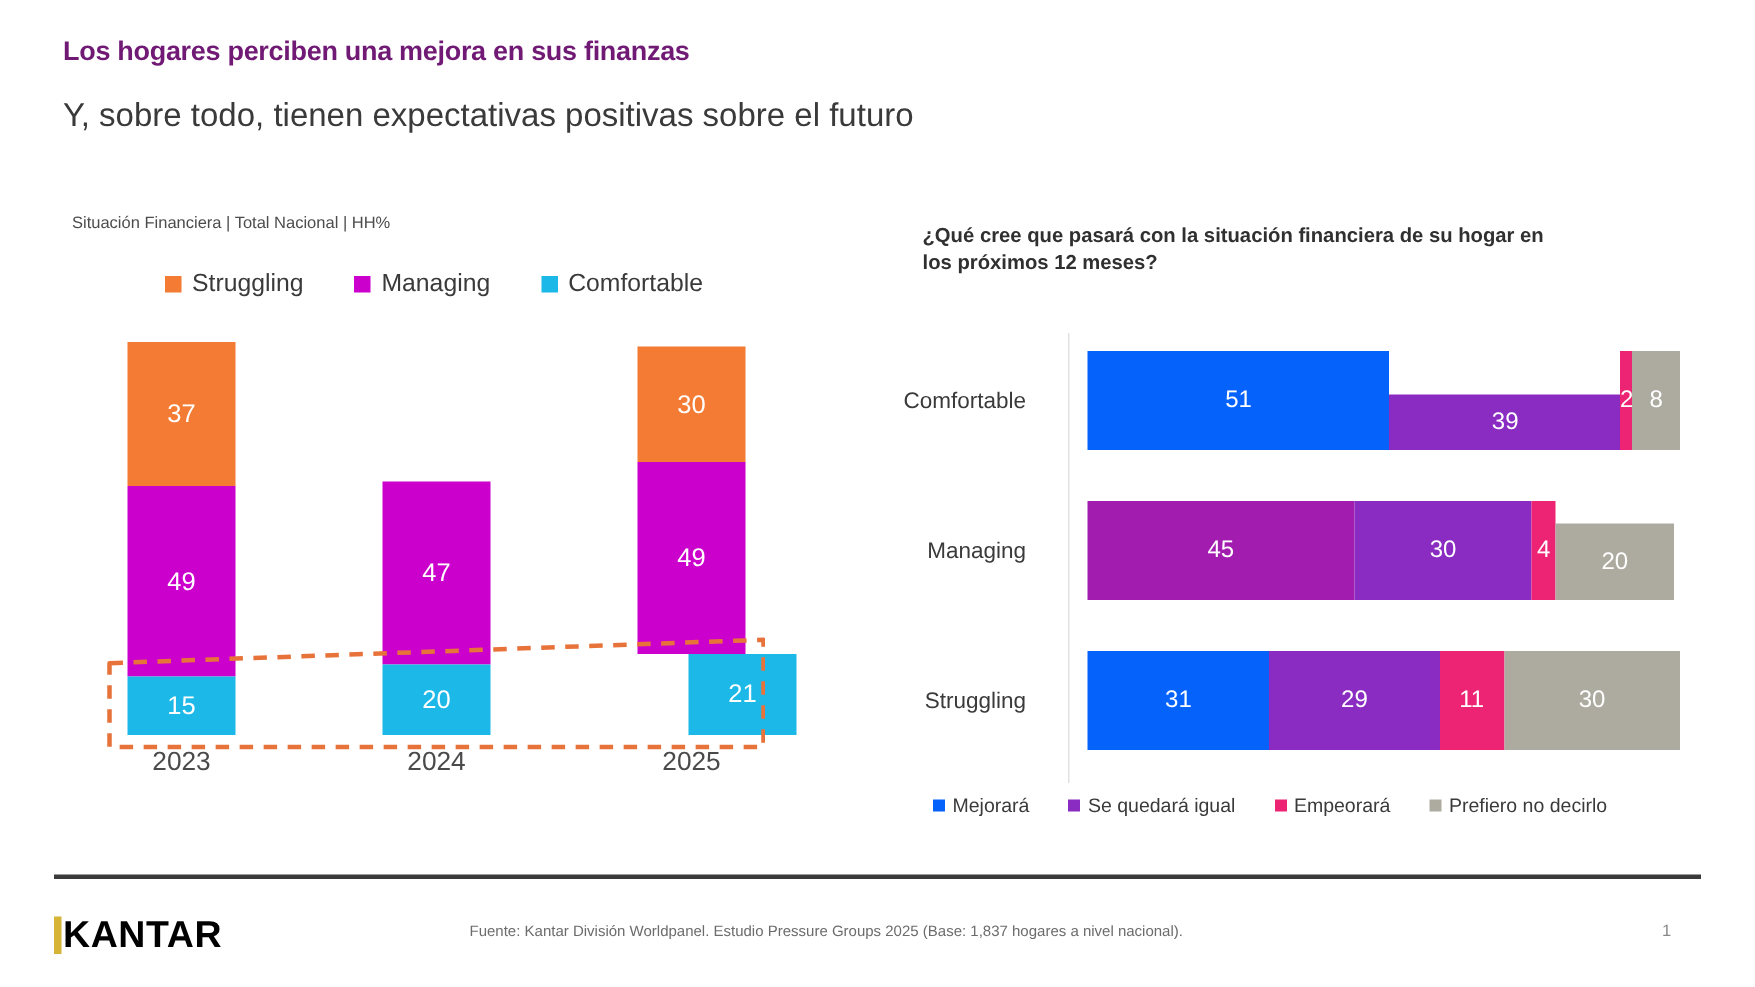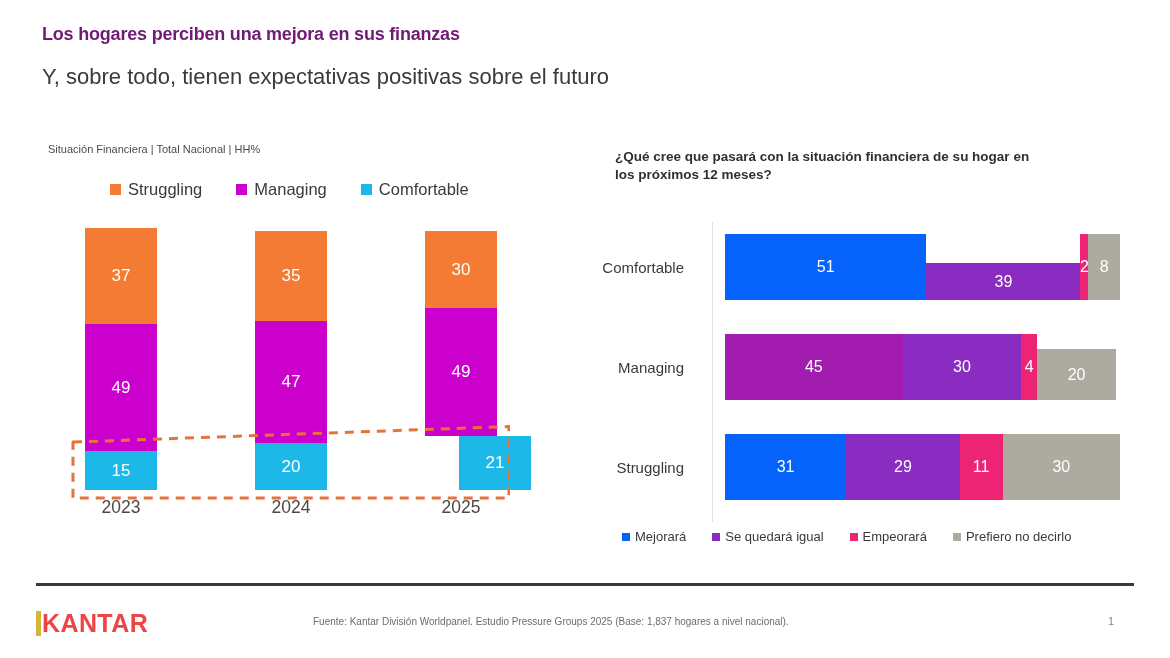--- a/index.html
+++ b/index.html
@@ -229,21 +229,21 @@
   }
   #kantar-bar {
     width: 5px;
     height: 25px;
     background: #d6b437;
     margin-right: 1px;
   }
   #kantar-word {
     font-size: 25px;
     font-weight: bold;
-    color: #ef4444;
+    color: #000000;
     letter-spacing: 0.4px;
     line-height: 25px;
   }
   #footer-source {
     position: absolute;
     left: 313px;
     top: 616px;
     font-size: 10px;
     color: #6c6c6c;
     white-space: nowrap;
@@ -281,21 +281,20 @@
   </div>
 
   <div id="left-plot">
       <div class="vbar-group" style="left: 25px;">
         <div class="vbar-seg" style="height: 95.9802px; background: rgb(244, 123, 51);">37</div>
         <div class="vbar-seg" style="height: 127.109px; background: rgb(204, 0, 204);">49</div>
         <div class="vbar-seg" style="height: 38.9109px; background: rgb(27, 184, 232);">15</div>
       </div>
       <div class="vbar-label" style="left: 25px;">2023</div>
       <div class="vbar-group" style="left: 195px;">
-        <div class="vbar-seg" style="height: 90.7921px; background: rgb(244, 123, 51);">35</div>
         <div class="vbar-seg" style="height: 121.921px; background: rgb(204, 0, 204);">47</div>
         <div class="vbar-seg" style="height: 46.6931px; background: rgb(27, 184, 232);">20</div>
       </div>
       <div class="vbar-label" style="left: 195px;">2024</div>
       <div class="vbar-group" style="left: 365px;">
         <div class="vbar-seg" style="height: 77.8218px; background: rgb(244, 123, 51);">30</div>
         <div class="vbar-seg" style="height: 127.109px; background: rgb(204, 0, 204);">49</div>
         <div class="vbar-seg" style="height: 54.4752px; background: rgb(27, 184, 232); margin-left: 34px;">21</div>
       </div>
       <div class="vbar-label" style="left: 365px;">2025</div>

